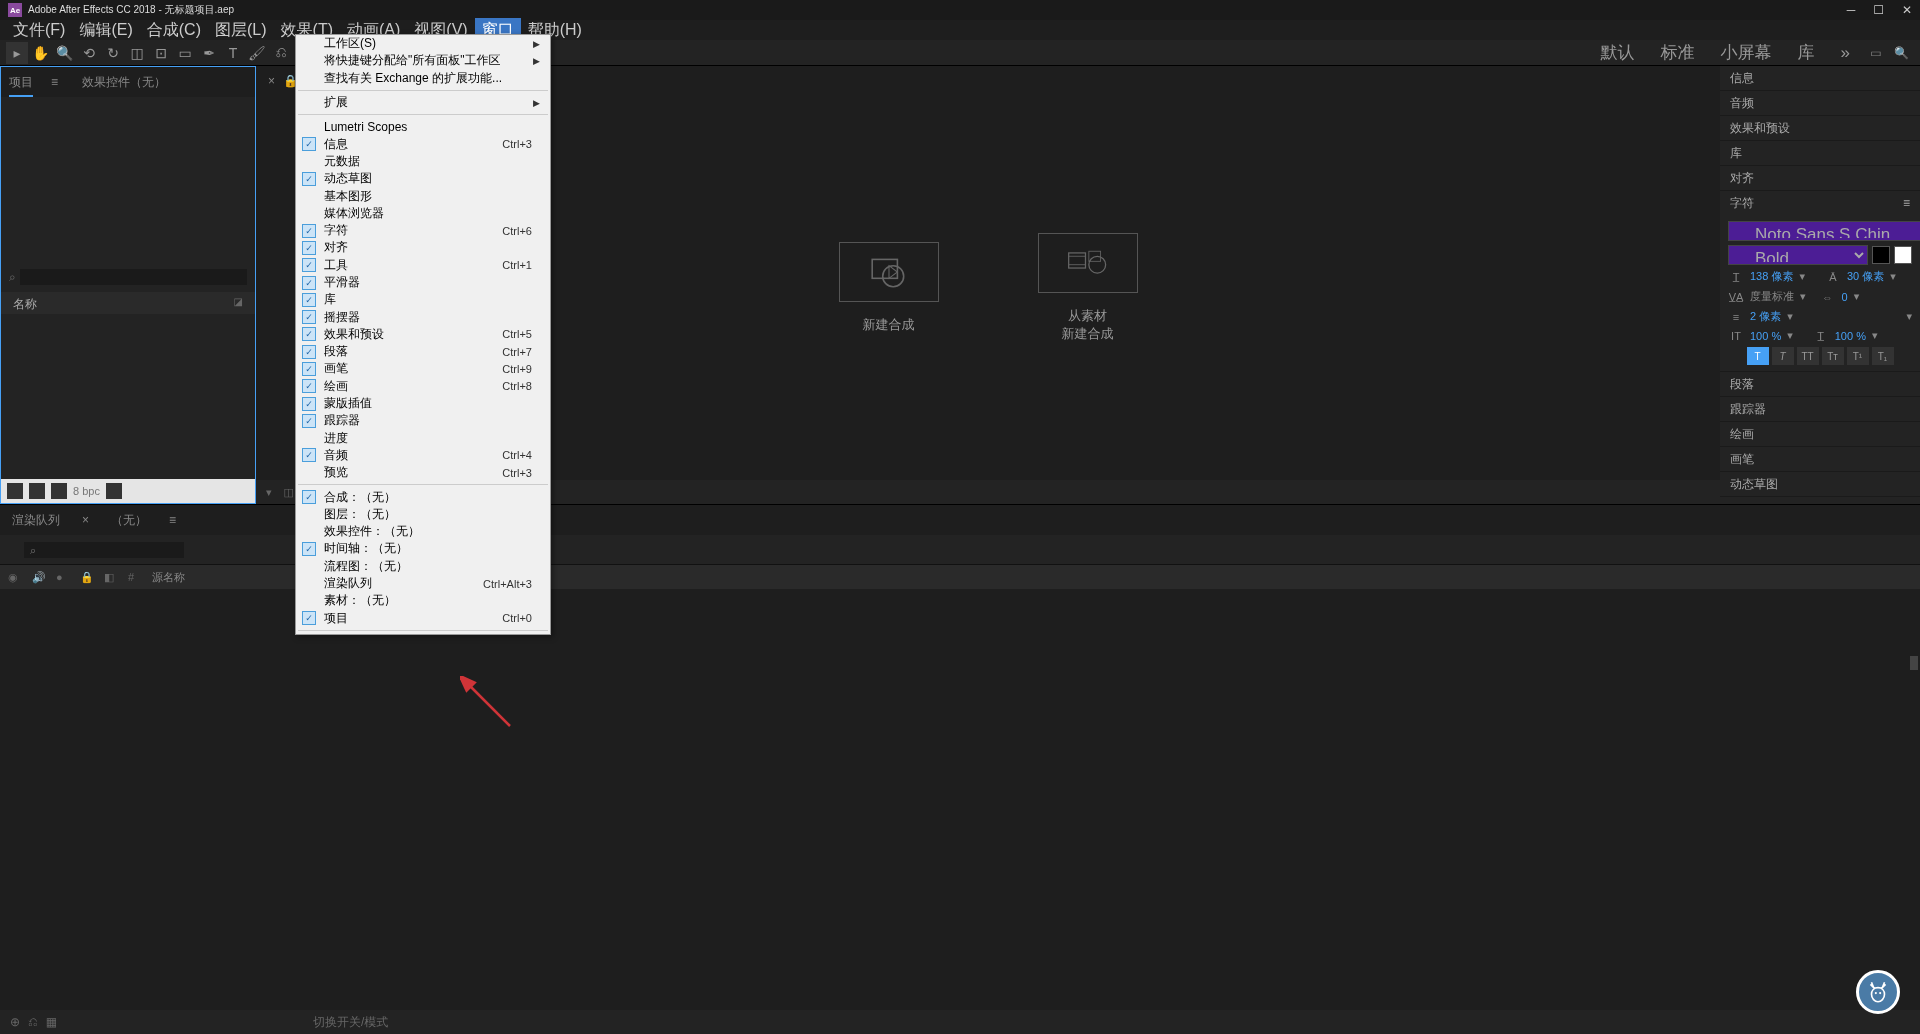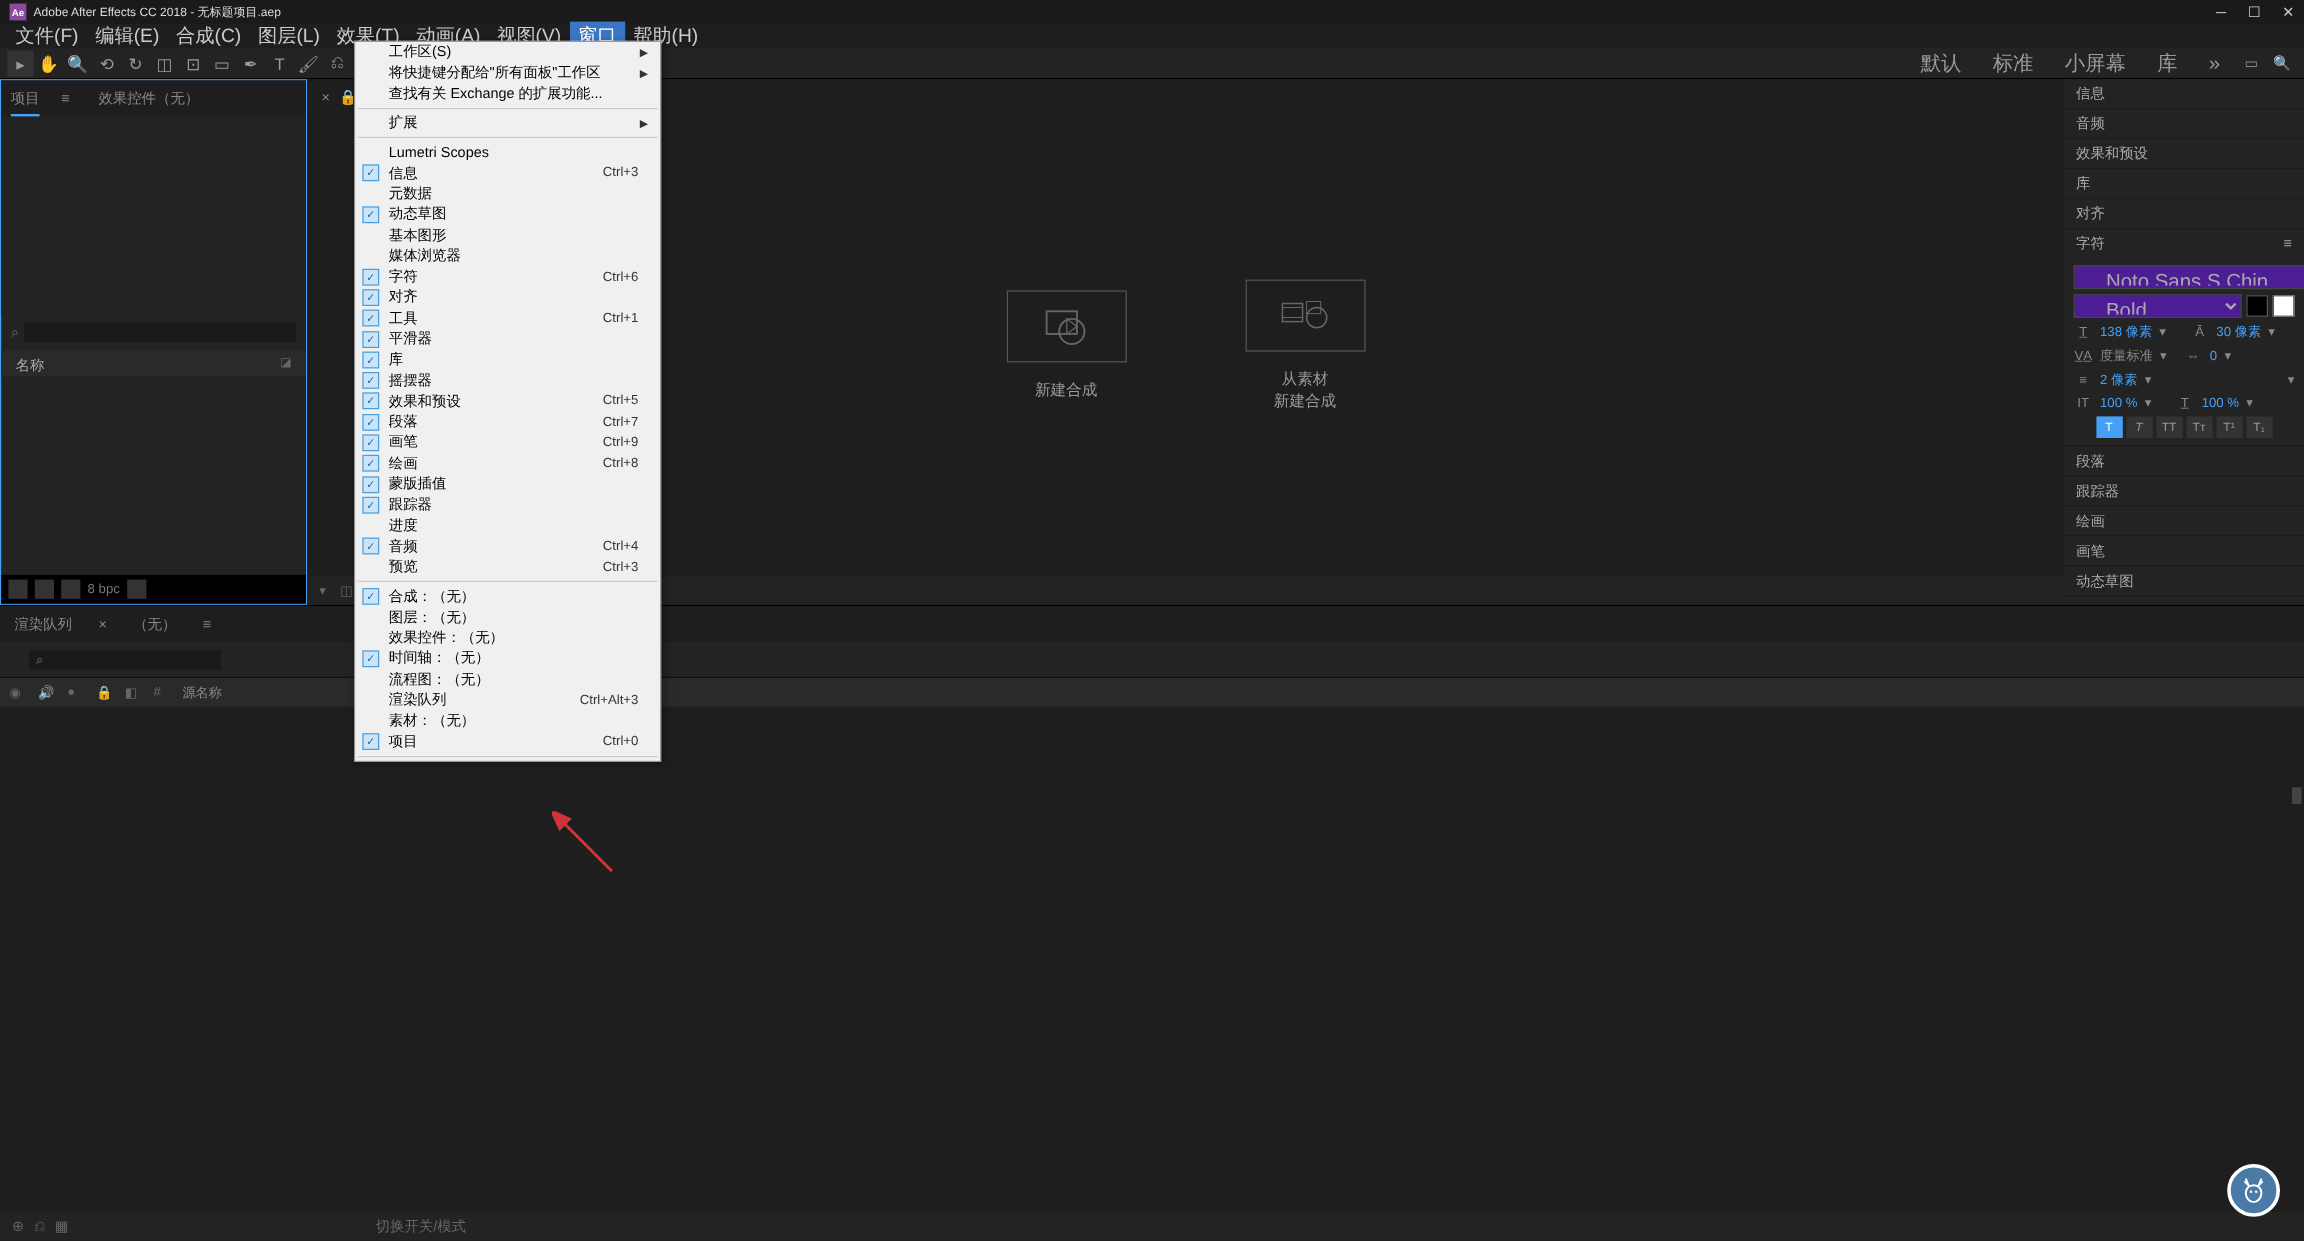--- a/index.html
+++ b/index.html
@@ -33,21 +33,21 @@
 .leftpanel .tabs { height: 30px; display: flex; align-items: center; padding: 0 8px; gap: 18px; background: #1e1e1e; }
 .leftpanel .tabs .tab { color: #888; font-size: 12px; position: relative; }
 .leftpanel .tabs .tab.act::after { content:''; position:absolute; bottom:-6px; left:0; right:0; height:2px; background:#46a0f5; }
 .leftpanel .tabs .menu { color:#888; }
 .leftpanel .projbody { flex: 1; background: #232323; }
 .leftpanel .search { height: 22px; margin: 4px 8px; display:flex; align-items:center; }
 .leftpanel .search input { background:#1a1a1a; border:none; color:#888; width:100%; padding:2px 6px; font-size:11px; }
 .leftpanel .colhead { height: 22px; background: #2a2a2a; padding: 4px 12px; color: #aaa; font-size: 12px; display:flex; justify-content:space-between; }
 .leftpanel .colhead .hicon { color:#666; font-size:10px;}
 .leftpanel .listarea { flex:1; height: 280px; }
-.leftpanel .bottombar { height: 24px; background: #000000; display: flex; align-items: center; gap: 6px; padding: 0 6px; color: #777; font-size: 11px; }
+.leftpanel .bottombar { height: 24px; background: #e5e5e5; display: flex; align-items: center; gap: 6px; padding: 0 6px; color: #777; font-size: 11px; }
 .leftpanel .bottombar .ic { width:16px; height:16px; background:#333; }
 
 
 .centerarea { flex: 1; background: #1e1e1e; display: flex; flex-direction: column; position: relative; }
 .centerarea .comptabs { height: 30px; background: #1e1e1e; display: flex; align-items: center; padding-left: 12px; gap: 8px; color: #888; font-size: 12px;}
 .centerarea .compbody { flex: 1; display: flex; align-items: center; justify-content: center; gap: 99px; }
 .compcard { display: flex; flex-direction: column; align-items: center; gap: 14px; color: #999; }
 .compcard .iconbox { width: 100px; height: 60px; border: 1px solid #555; display:flex; align-items:center; justify-content:center; position:relative; }
 .compcard .iconbox svg { width: 42px; height: 42px; }
 .compcard .label { font-size: 13px; text-align:center; line-height:1.4;}

